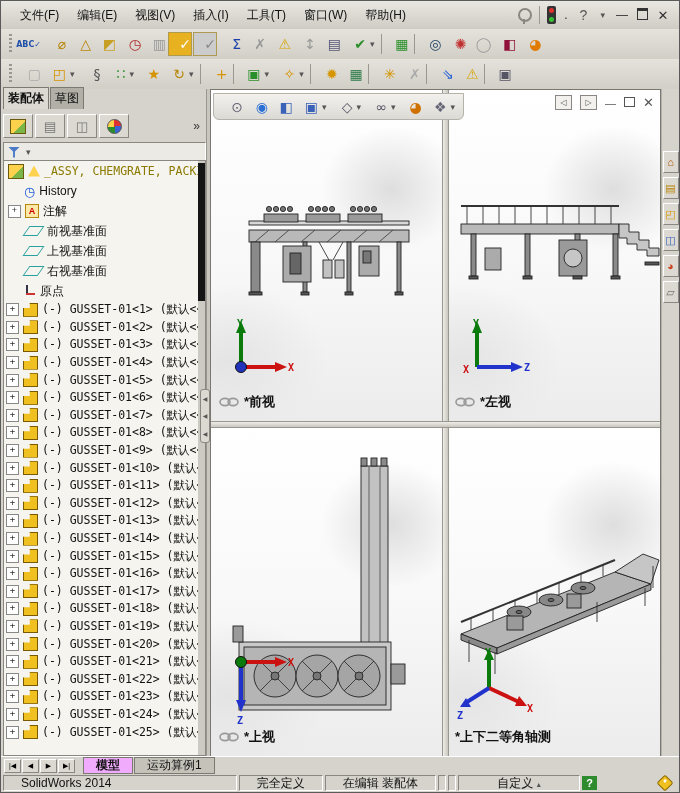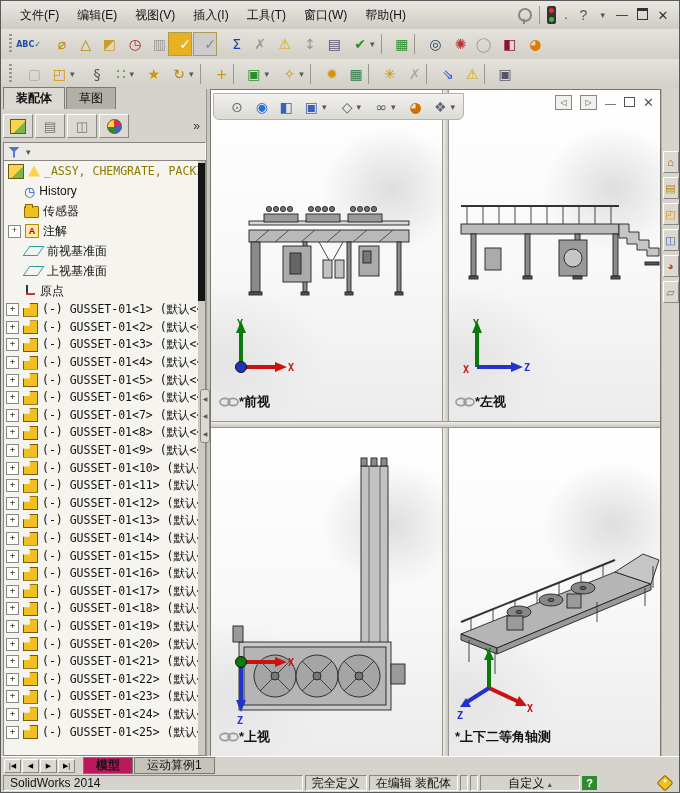--- a/index.html
+++ b/index.html
@@ -32,21 +32,21 @@
   #toolbar2{top:58px;height:30px;}
   .grip{width:3px;height:20px;margin-right:5px;background:repeating-linear-gradient(#9a978f 0 2px,transparent 2px 4px);flex:0 0 auto;}
   .icon-btn{width:24px;height:24px;display:flex;align-items:center;justify-content:flex-end;background:transparent;border:1px solid transparent;font-size:14px;font-family:"DejaVu Sans",sans-serif;padding:0;cursor:default;}
   .icon-btn .tiny{font-size:8px;font-weight:bold;}
   .tsep{width:1px;height:20px;background:#9a978f;margin:0 3px;}
   .drop{font-size:9px;color:#555;margin:0 2px;cursor:default;}
 
   
   #leftpanel{position:absolute;left:0;top:88px;width:207px;bottom:35px;background:#d6d3cc;}
   #doc-tabs{display:flex;height:20px;align-items:flex-end;padding-left:2px;gap:1px;}
-  .doc-tab{padding:2px 12px;font-size:12px;border:1px solid #7c7973;border-bottom:none;cursor:default;margin-top:32px;}
+  .doc-tab{padding:2px 4px;font-size:12px;border:1px solid #7c7973;border-bottom:none;cursor:default;margin-top:32px;}
   .doc-tab.active{background:#dcd9d2;font-weight:bold;}
   .doc-tab.inactive{background:#b2afa7;}
   #fm-tabs{display:flex;align-items:center;height:30px;padding:2px 2px 0 2px;gap:2px;}
   .fm-tab{width:30px;height:24px;display:flex;align-items:center;justify-content:center;background:#dcd9d2;cursor:default;}
   #fm-expand{margin-left:auto;font-size:12px;color:#333;padding-right:6px;cursor:default;}
   #filter-row{height:18px;margin:1px 2px;background:#eceae4;display:flex;align-items:center;gap:4px;padding-left:4px;}
   .funnel{width:12px;height:11px;background:#4a7ac8;clip-path:polygon(0 0,100% 0,58% 45%,58% 100%,42% 100%,42% 45%);display:inline-block;}
   #tree{position:absolute;left:2px;right:2px;top:71px;bottom:1px;background:#f6f4ee;border:1px solid #8a8782;overflow:hidden;}
   .trow{display:flex;align-items:center;gap:4px;height:20px;padding-left:4px;white-space:nowrap;overflow:hidden;cursor:default;}
   .trow.comp{height:17.6px;padding-left:2px;font-family:"DejaVu Sans Mono","Liberation Mono",monospace;font-size:11.5px;}
@@ -79,21 +79,21 @@
   .pane{position:absolute;overflow:hidden;
     background:radial-gradient(100px 90px at 78% 30%,#dedede 0%,rgba(222,222,222,0) 70%),
                radial-gradient(140px 110px at 8% 82%,#e4e4e4 0%,rgba(228,228,228,0) 70%),
                linear-gradient(180deg,#ffffff 0%,#f8f8f8 55%,#ececec 100%);}
   #paneTL{left:0;top:0;width:231px;height:331px;}
   #paneTR{left:236px;top:0;right:0;height:331px;}
   #paneBL{left:0;top:336px;width:231px;bottom:0;}
   #paneBR{left:236px;top:336px;right:0;bottom:0;}
   #vsplit{position:absolute;left:231px;top:0;width:5px;bottom:0;background:linear-gradient(90deg,#efede8,#c9c6bf);border-left:1px solid #9a978f;border-right:1px solid #9a978f;}
   #hsplit{position:absolute;left:0;right:0;top:331px;height:5px;background:linear-gradient(#efede8,#c9c6bf);border-top:1px solid #9a978f;border-bottom:1px solid #9a978f;}
-  .vp-label{position:absolute;left:8px;bottom:10px;display:flex;align-items:center;font-weight:bold;font-size:13px;color:#111;justify-content:flex-end;}
+  .vp-label{position:absolute;left:8px;bottom:10px;display:flex;align-items:center;gap:5px;font-weight:bold;font-size:13px;color:#111;justify-content:flex-end;}
   .chain-ico{width:20px;height:10px;display:inline-block;}
   .pane svg.model{position:absolute;left:0;top:0;}
   .triad{position:absolute;}
   .triad text{font:bold 10px "DejaVu Sans Mono",monospace;}
 
   
   #headsup{position:absolute;left:2px;top:3px;height:25px;display:flex;align-items:center;gap:1px;padding:0 6px;background:linear-gradient(#f2f1ee,#dcdad4);border:1px solid #b5b2aa;border-radius:0 0 6px 6px;}
   
   #doc-controls{position:absolute;right:6px;top:5px;display:flex;align-items:center;gap:8px;}
   .dc-box{width:15px;height:13px;border:1px solid #8a8782;display:flex;align-items:center;justify-content:center;font-size:8px;color:#555;background:#f2f1ee;}
@@ -101,26 +101,26 @@
   .restore-ico{width:9px;height:8px;border:1.5px solid #555;position:relative;display:inline-block;}
 
   
   #taskstrip{position:absolute;right:0;top:88px;width:18px;bottom:35px;background:#d6d3cc;border-left:1px solid #b5b2aa;display:flex;flex-direction:column;align-items:center;padding-top:62px;gap:4px;box-sizing:border-box;}
   .task-btn{width:16px;height:22px;display:flex;align-items:center;justify-content:center;background:#dcd9d2;font-size:11px;padding:0;cursor:default;}
 
   
   #tabstrip{position:absolute;left:0;right:0;bottom:18px;height:17px;background:#d6d3cc;border-top:1px solid #fff;display:flex;align-items:center;padding-left:3px;gap:1px;}
   .nav-btn{width:17px;height:14px;font-size:7px;display:flex;align-items:center;justify-content:center;background:#dcd9d2;padding:0;cursor:default;}
   .sheet-tab{padding:1px 12px;font-size:12px;border:1px solid #7c7973;cursor:default;height:13px;line-height:13px;}
-  .sheet-tab.active{background:#be185d;font-weight:bold;}
+  .sheet-tab.active{background:#f0abfc;font-weight:bold;}
   .sheet-tab.inactive{background:#c5c2ba;}
 
   
   #statusbar{position:absolute;left:0;right:0;bottom:0;height:18px;background:#d6d3cc;display:flex;align-items:center;gap:2px;padding:1px 2px;box-sizing:border-box;}
-  .sb-seg{height:14px;line-height:14px;padding:0 6px;font-size:12px;}
+  .sb-seg{height:14px;line-height:14px;padding:0 17px;font-size:12px;}
   #sb-app{flex:1;}
   .help-box{width:15px;height:14px;background:#2e8b2e;color:#fff;font-weight:bold;font-size:11px;text-align:center;line-height:14px;}
   .tag-ico{width:10px;height:10px;background:#f0c020;border:1px solid #8a6a00;transform:rotate(45deg);border-radius:2px;position:relative;margin:0 6px;}
   .tag-ico::after{content:"";position:absolute;left:2px;top:2px;width:3px;height:3px;border-radius:50%;background:#fff;}
 </style>
 </head>
 <body>
 
 <div id="titlebar">
   <div id="menubar">
@@ -307,38 +307,38 @@
       <span class="warn-ico"></span>
       <span class="lbl" style="color:#8a7a00;font-family:'DejaVu Sans Mono',monospace;font-size:11.5px;">_ASSY, CHEMGRATE, PACKING M</span>
     </div>
     <div id="tree-folders">
         <div class="trow">
           <span class="indent"></span>
           <span class="clock-ico">◷</span>
           <span class="lbl">History</span>
         </div>
         <div class="trow">
-          <span class="indent"></span>
-          <span class="folder-ico"></span>
-          <span class="lbl">传感器</span>
-        </div>
-        <div class="trow">
           <span class="expander">+</span>
           <span class="note-ico"></span>
           <span class="lbl">注解</span>
         </div>
         <div class="trow">
           <span class="indent"></span>
           <span class="plane-ico"></span>
           <span class="lbl">前视基准面</span>
         </div>
         <div class="trow">
           <span class="indent"></span>
           <span class="plane-ico"></span>
           <span class="lbl">上视基准面</span>
+        </div>
+        <div class="trow">
+          <span class="indent"></span>
+          <span class="plane-ico"></span>
+          <span class="lbl">右视基准面</span>
         </div>
         <div class="trow">
           <span class="indent"></span>
           <span class="origin-ico"></span>
           <span class="lbl">原点</span>
         </div>
       </div>
     <div id="tree-comps">
         <div class="trow comp">
           <span class="expander">+</span>

